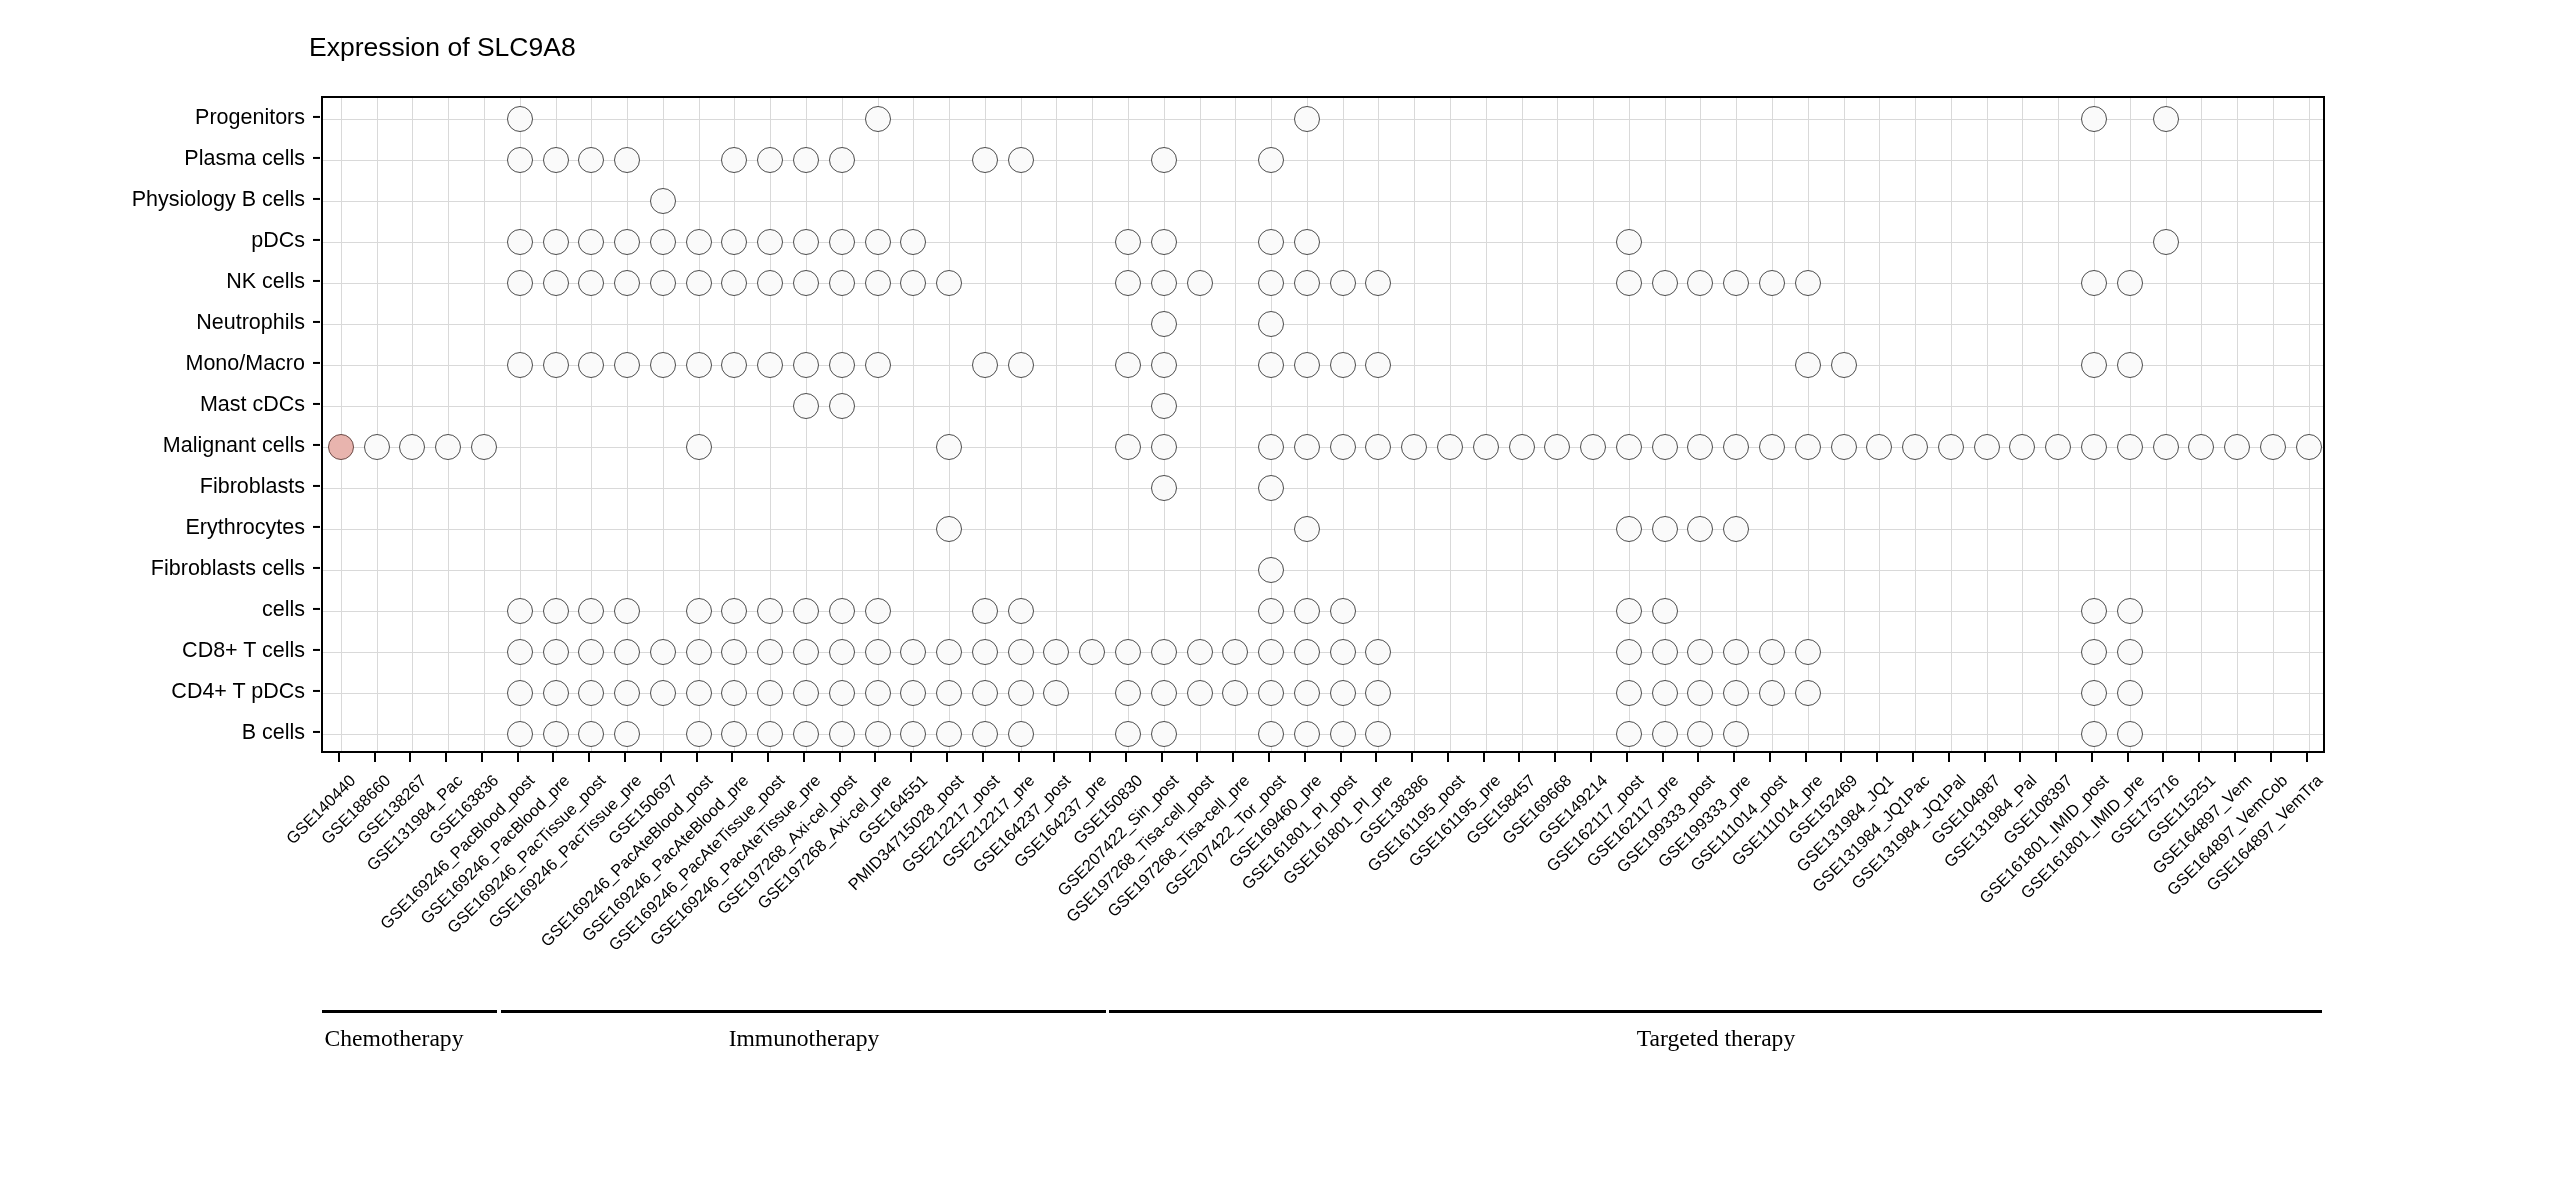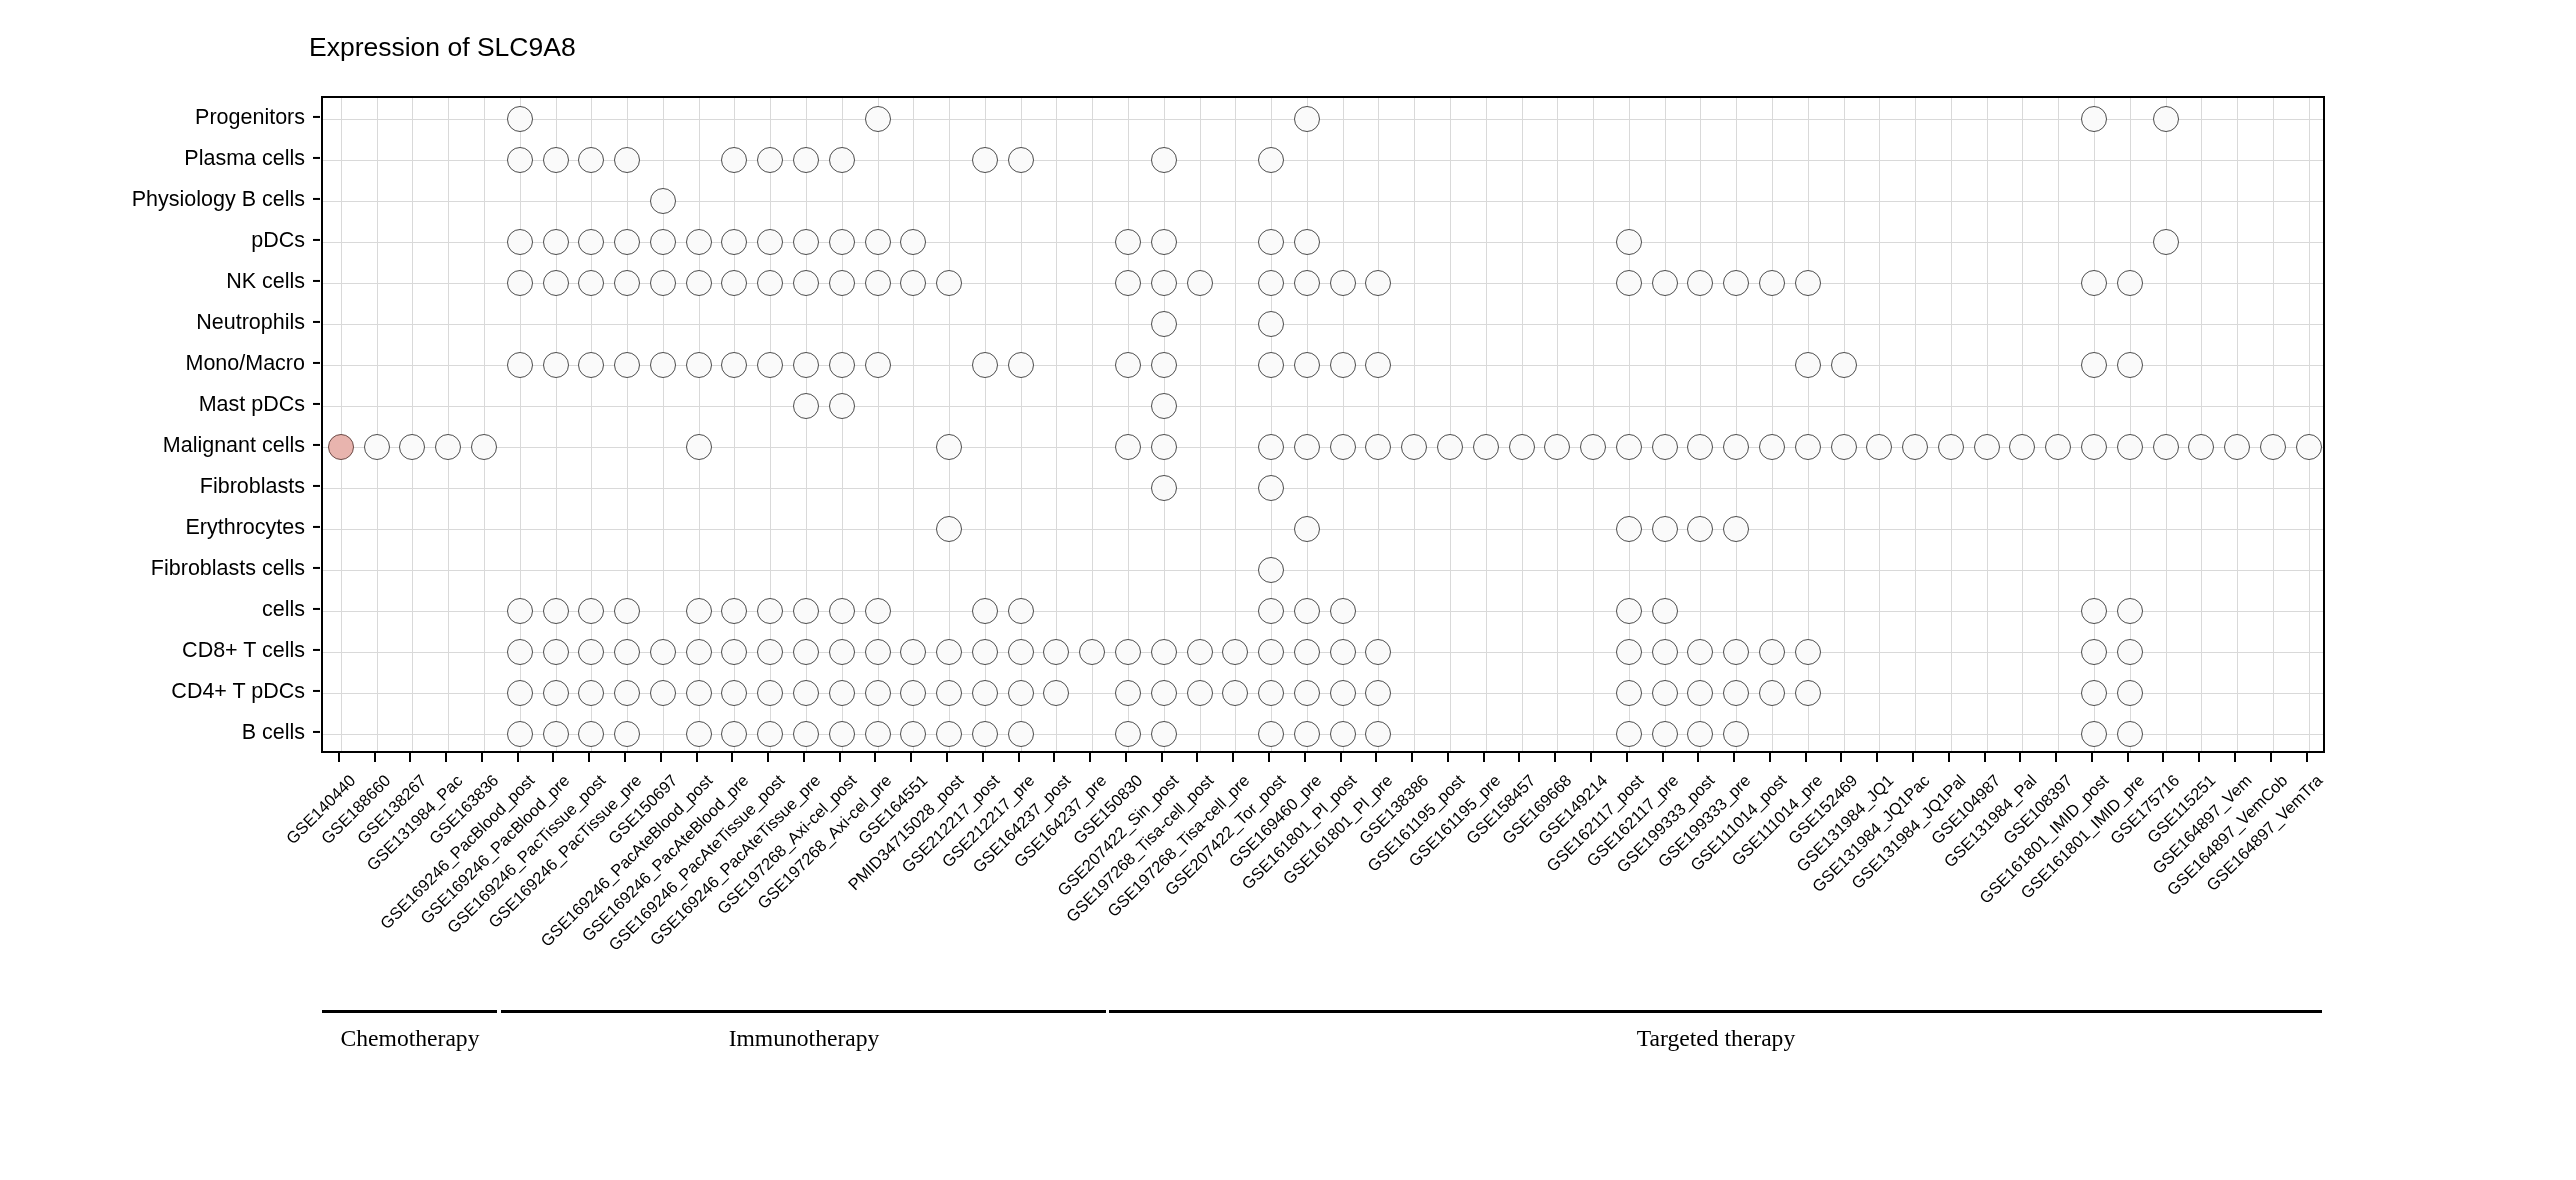--- a/index.html
+++ b/index.html
@@ -443,21 +443,21 @@
       <div class="ylab" style="top: 103px;">Physiology B cells</div>
       <div class="ytick" style="top: 103px;"></div>
       <div class="ylab" style="top: 144px;">pDCs</div>
       <div class="ytick" style="top: 144px;"></div>
       <div class="ylab" style="top: 185px;">NK cells</div>
       <div class="ytick" style="top: 185px;"></div>
       <div class="ylab" style="top: 226px;">Neutrophils</div>
       <div class="ytick" style="top: 226px;"></div>
       <div class="ylab" style="top: 267px;">Mono/Macro</div>
       <div class="ytick" style="top: 267px;"></div>
-      <div class="ylab" style="top: 308px;">Mast pDCs</div>
+      <div class="ylab" style="top: 308px;">Mast cDCs</div>
       <div class="ytick" style="top: 308px;"></div>
       <div class="ylab" style="top: 349px;">Malignant cells</div>
       <div class="ytick" style="top: 349px;"></div>
       <div class="ylab" style="top: 390px;">Fibroblasts</div>
       <div class="ytick" style="top: 390px;"></div>
       <div class="ylab" style="top: 431px;">Erythrocytes</div>
       <div class="ytick" style="top: 431px;"></div>
       <div class="ylab" style="top: 472px;">Fibroblasts cells</div>
       <div class="ytick" style="top: 472px;"></div>
       <div class="ylab" style="top: 513px;">cells</div>
@@ -580,21 +580,21 @@
       <div class="xlab" style="left: 0px; top: 10px; transform: translateX(2099px) rotate(-45deg) translateX(-100%); transform-origin: left top;">GSE161801_IMID_post</div>
       <div class="xlab" style="left: 0px; top: 10px; transform: translateX(2135px) rotate(-45deg) translateX(-100%); transform-origin: left top;">GSE161801_IMID_pre</div>
       <div class="xlab" style="left: 0px; top: 10px; transform: translateX(2170px) rotate(-45deg) translateX(-100%); transform-origin: left top;">GSE175716</div>
       <div class="xlab" style="left: 0px; top: 10px; transform: translateX(2206px) rotate(-45deg) translateX(-100%); transform-origin: left top;">GSE115251</div>
       <div class="xlab" style="left: 0px; top: 10px; transform: translateX(2242px) rotate(-45deg) translateX(-100%); transform-origin: left top;">GSE164897_Vem</div>
       <div class="xlab" style="left: 0px; top: 10px; transform: translateX(2278px) rotate(-45deg) translateX(-100%); transform-origin: left top;">GSE164897_VemCob</div>
       <div class="xlab" style="left: 0px; top: 10px; transform: translateX(2313px) rotate(-45deg) translateX(-100%); transform-origin: left top;">GSE164897_VemTra</div>
     </div>
   <div id="groups">
       <div class="groupbar" style="left: 322px; width: 175px; top: 1010px;"></div>
-      <div class="grouplab" style="left: 410px; top: 1025px;">Chemotherapy</div>
+      <div class="grouplab" style="left: 394px; top: 1025px;">Chemotherapy</div>
       <div class="groupbar" style="left: 501px; width: 605px; top: 1010px;"></div>
       <div class="grouplab" style="left: 804px; top: 1025px;">Immunotherapy</div>
       <div class="groupbar" style="left: 1109px; width: 1213px; top: 1010px;"></div>
       <div class="grouplab" style="left: 1716px; top: 1025px;">Targeted therapy</div>
     </div>
 
 
 </div>
 
 

